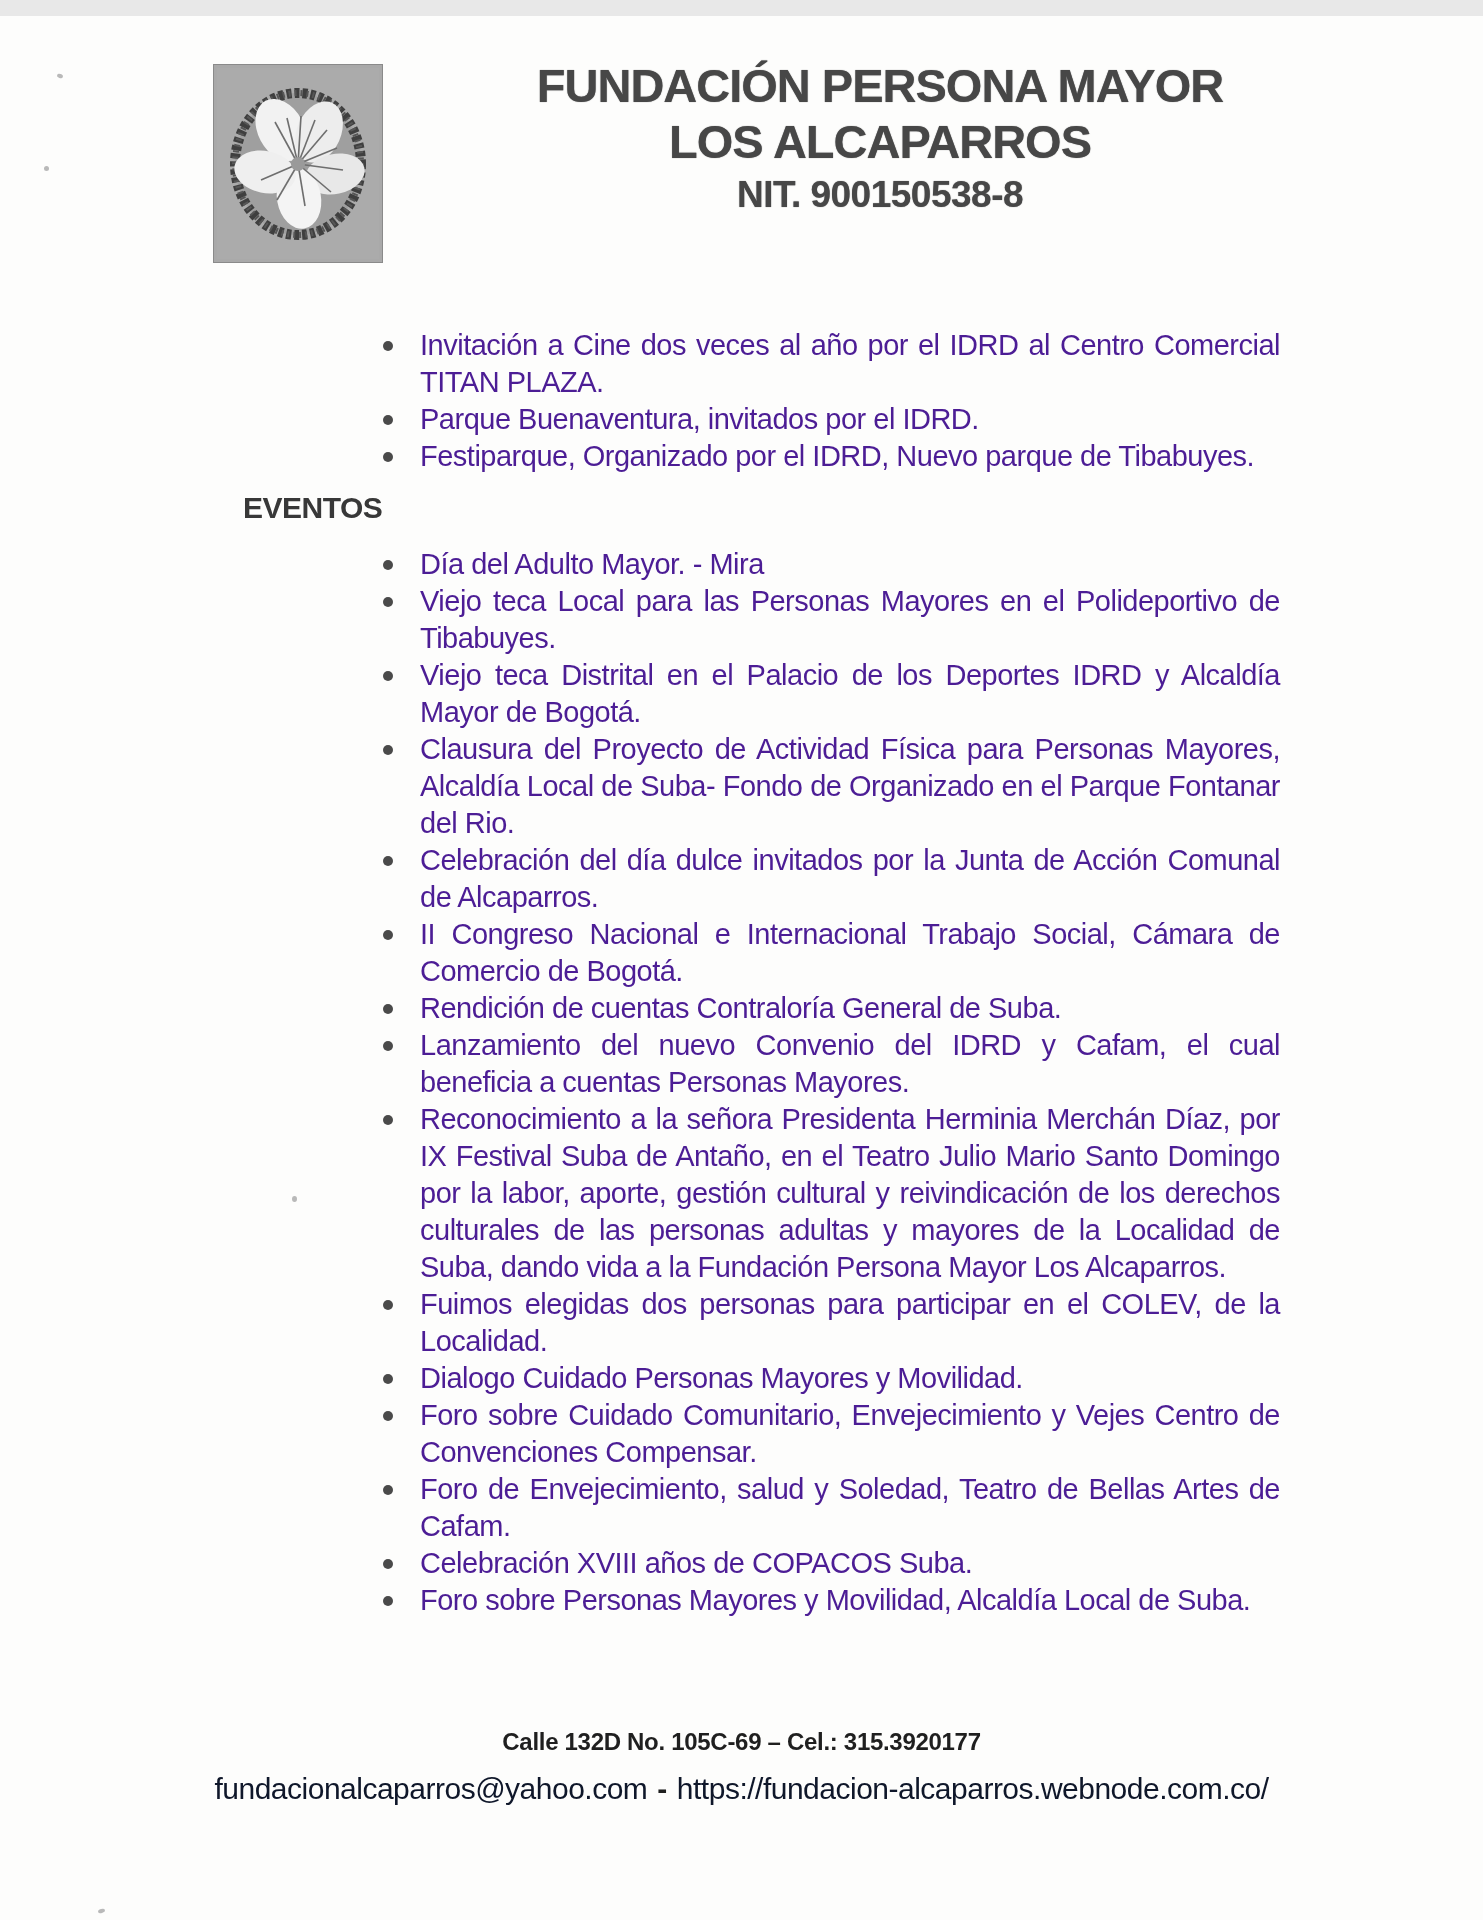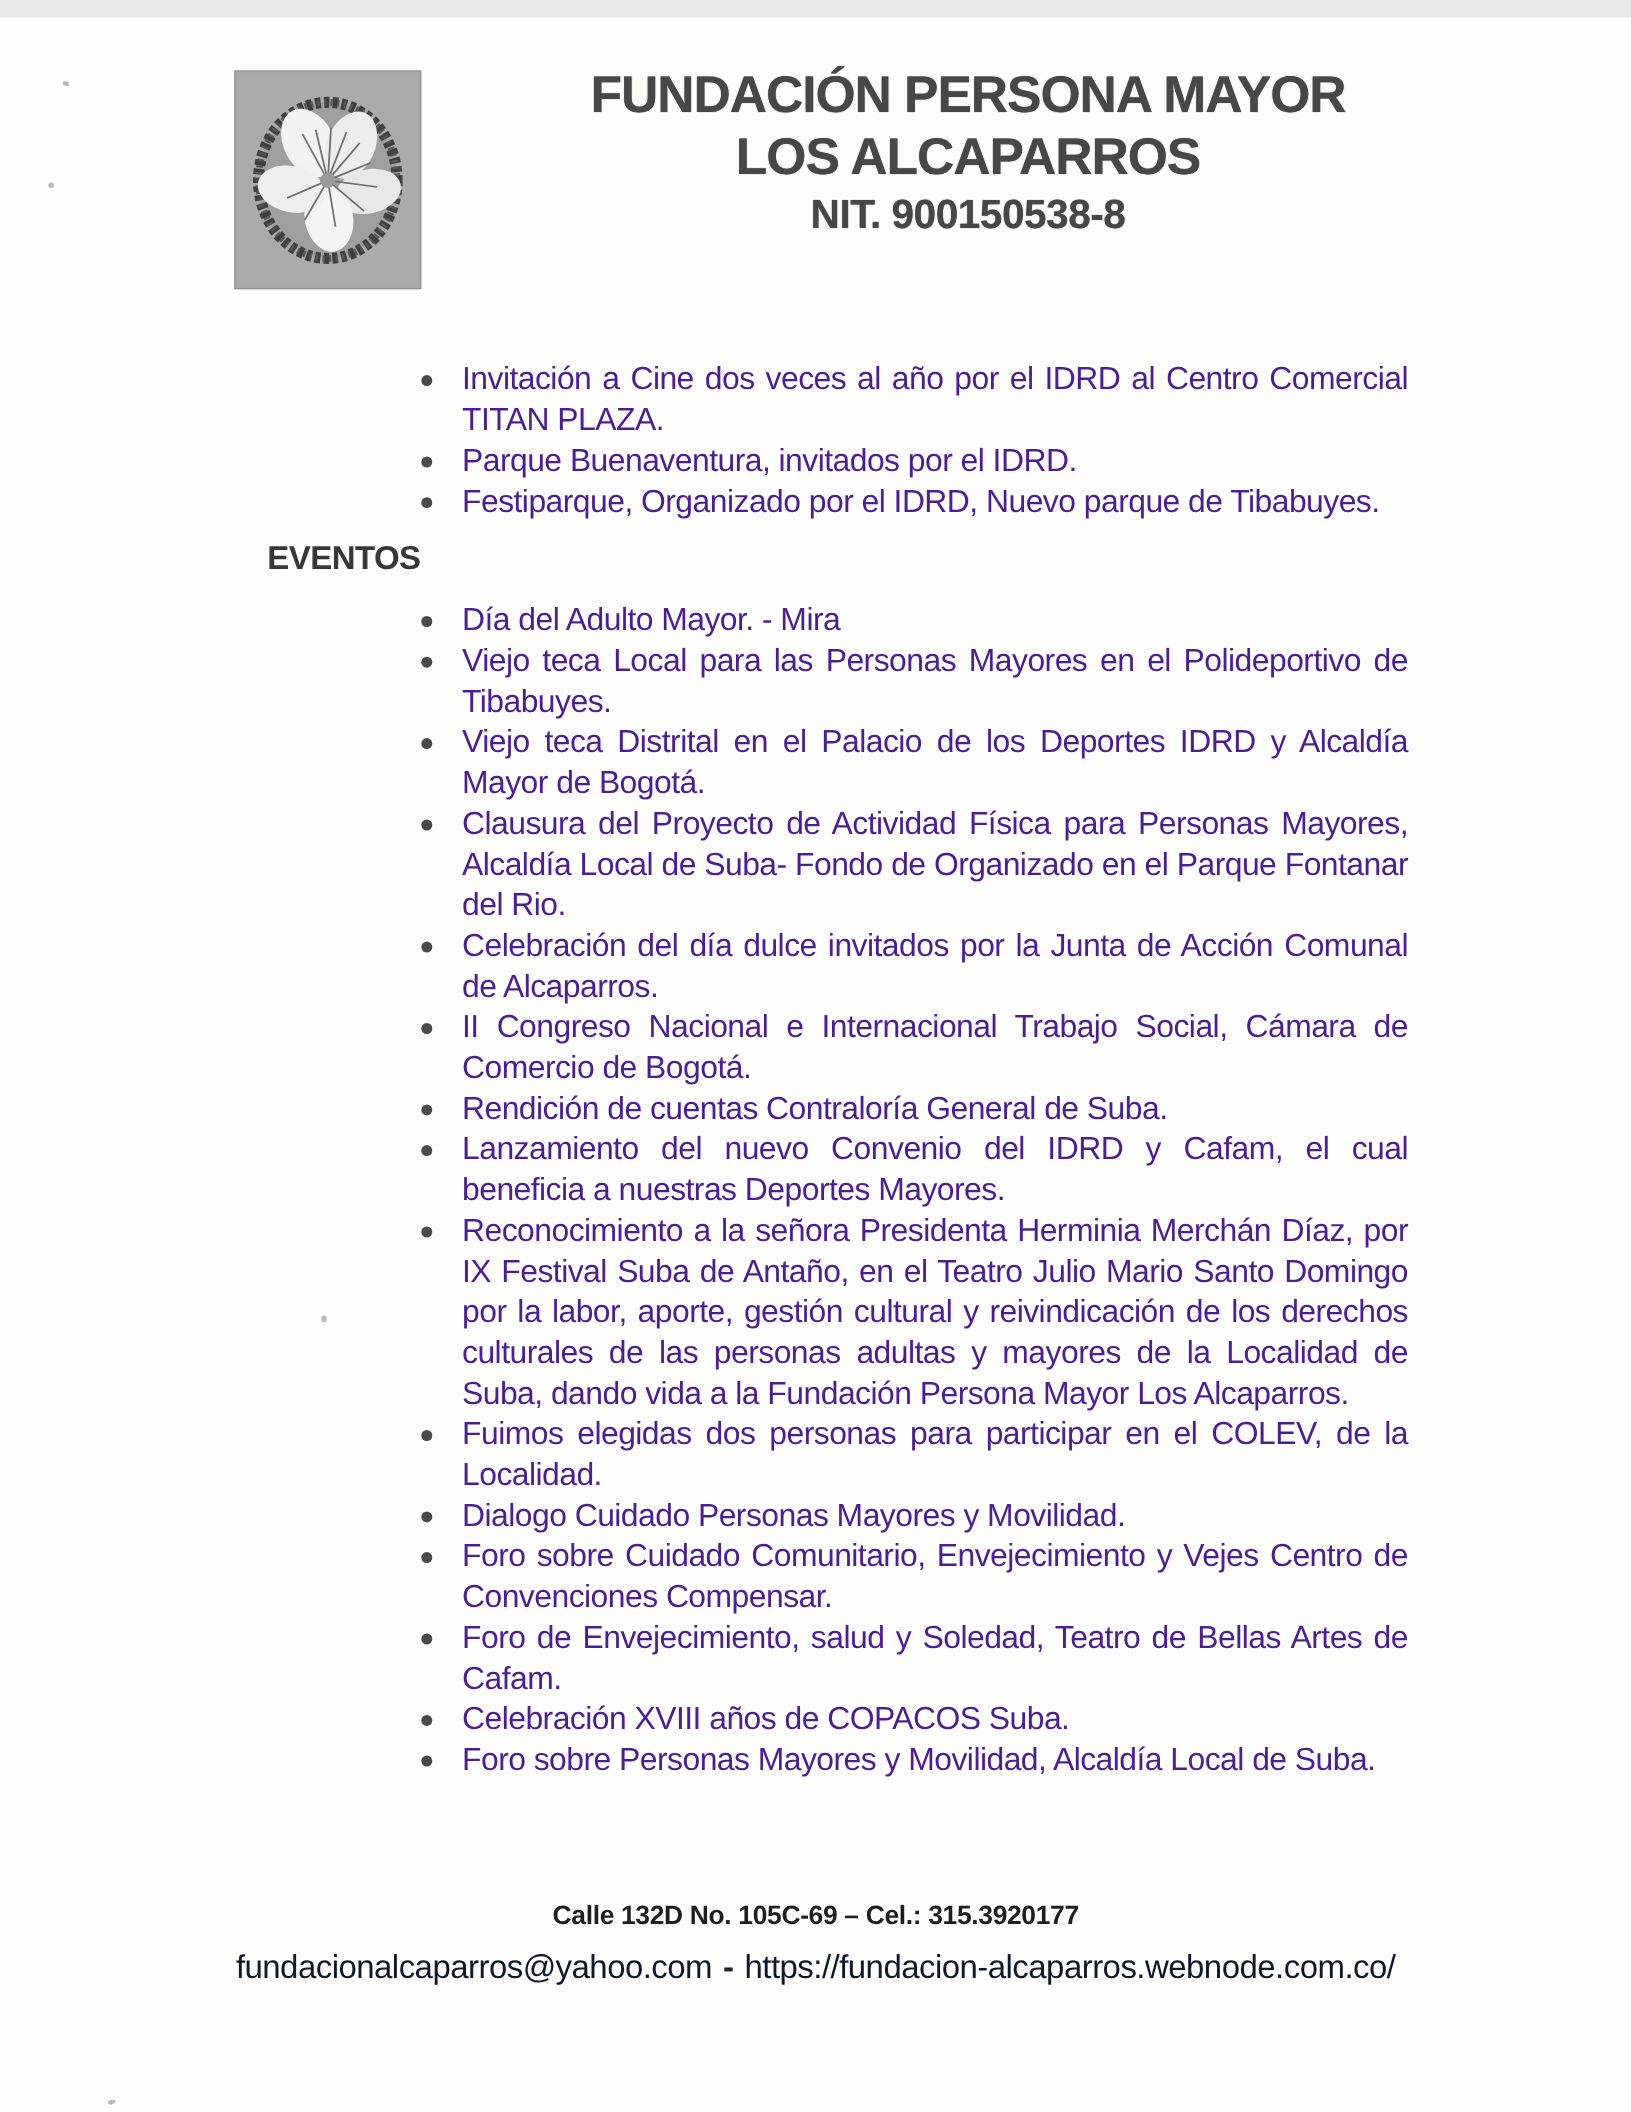--- a/index.html
+++ b/index.html
@@ -147,21 +147,21 @@
   <h2 class="section-heading">EVENTOS</h2>
 
   <ul class="doc-list events-list">
     <li>Día del Adulto Mayor. - Mira</li>
     <li>Viejo teca Local para las Personas Mayores en el Polideportivo de Tibabuyes.</li>
     <li>Viejo teca Distrital en el Palacio de los Deportes IDRD y Alcaldía Mayor de Bogotá.</li>
     <li>Clausura del Proyecto de Actividad Física para Personas Mayores, Alcaldía Local de Suba- Fondo de Organizado en el Parque Fontanar del Rio.</li>
     <li>Celebración del día dulce invitados por la Junta de Acción Comunal de Alcaparros.</li>
     <li>II Congreso Nacional e Internacional Trabajo Social, Cámara de Comercio de Bogotá.</li>
     <li>Rendición de cuentas Contraloría General de Suba.</li>
-    <li>Lanzamiento del nuevo Convenio del IDRD y Cafam, el cual beneficia a nuestras Deportes Mayores.</li>
+    <li>Lanzamiento del nuevo Convenio del IDRD y Cafam, el cual beneficia a cuentas Personas Mayores.</li>
     <li>Reconocimiento a la señora Presidenta Herminia Merchán Díaz, por IX Festival Suba de Antaño, en el Teatro Julio Mario Santo Domingo por la labor, aporte, gestión cultural y reivindicación de los derechos culturales de las personas adultas y mayores de la Localidad de Suba, dando vida a la Fundación Persona Mayor Los Alcaparros.</li>
     <li>Fuimos elegidas dos personas para participar en el COLEV, de la Localidad.</li>
     <li>Dialogo Cuidado Personas Mayores y Movilidad.</li>
     <li>Foro sobre Cuidado Comunitario, Envejecimiento y Vejes Centro de Convenciones Compensar.</li>
     <li>Foro de Envejecimiento, salud y Soledad, Teatro de Bellas Artes de Cafam.</li>
     <li>Celebración XVIII años de COPACOS Suba.</li>
     <li>Foro sobre Personas Mayores y Movilidad, Alcaldía Local de Suba.</li>
   </ul>
 
   <div class="footer">

